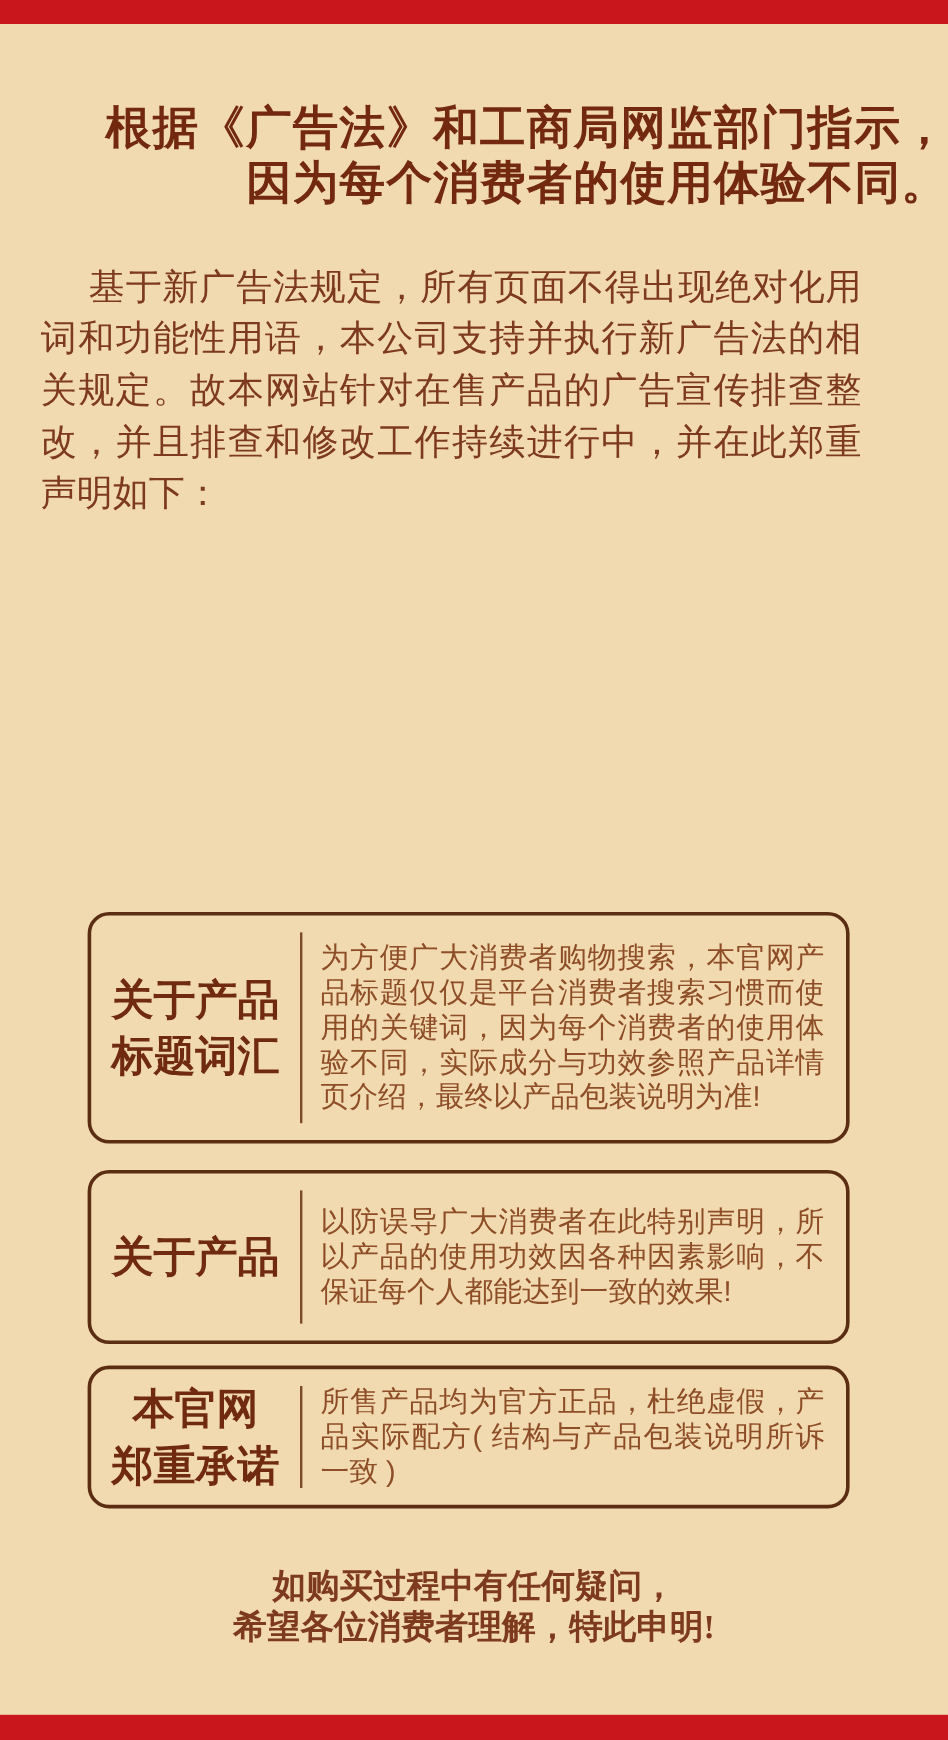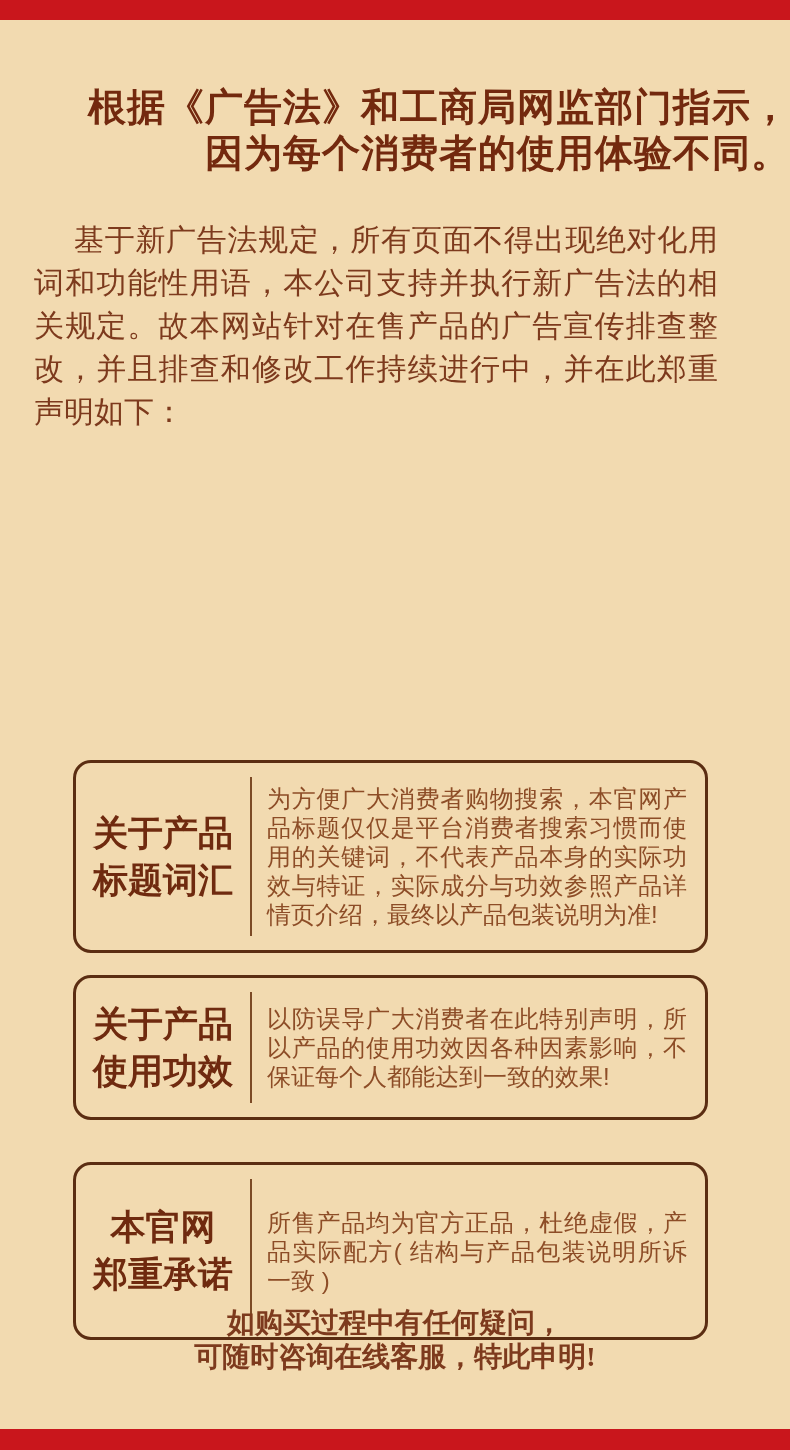--- a/index.html
+++ b/index.html
@@ -56,21 +56,21 @@
     left: 73px;
     width: 635px;
     box-sizing: border-box;
     border: 3px solid #5b2d12;
     border-radius: 18px;
     display: flex;
     align-items: center;
   }
   .notice-box.b1 { top: 760px; height: 193px; }
   .notice-box.b2 { top: 975px; height: 145px; }
-  .notice-box.b3 { top: 1138px; height: 178px; margin-top: 24px; }
+  .notice-box.b3 { top: 1138px; height: 119px; }
 
   .box-label {
     flex: 0 0 174px;
     width: 174px;
     text-align: center;
     font-weight: bold;
     font-size: 35px;
     line-height: 47px;
     color: #6f2a0f;
   }
@@ -121,41 +121,40 @@
 
   <p class="para p1">基于新广告法规定，所有页面不得出现绝对化用词和功能性用语，本公司支持并执行新广告法的相关规定。故本网站针对在售产品的广告宣传排查整改，并且排查和修改工作持续进行中，并在此郑重声明如下：</p>
 
 
   <div class="notice-box b1">
     <div class="box-label">
       <span>关于产品</span>
       <span>标题词汇</span>
     </div>
     <div class="box-divider"></div>
-    <div class="box-text">为方便广大消费者购物搜索，本官网产品标题仅仅是平台消费者搜索习惯而使用的关键词，不代表产品本身的实际功效与特证，实际成分与功效参照产品详情页介绍，最终以产品包装说明为准!</div>
+    <div class="box-text">为方便广大消费者购物搜索，本官网产品标题仅仅是平台消费者搜索习惯而使用的关键词，因为每个消费者的使用体验不同，实际成分与功效参照产品详情页介绍，最终以产品包装说明为准!</div>
   </div>
 
   <div class="notice-box b2">
     <div class="box-label">
       <span>关于产品</span>
-      <span>使用功效</span>
     </div>
     <div class="box-divider"></div>
     <div class="box-text">以防误导广大消费者在此特别声明，所以产品的使用功效因各种因素影响，不保证每个人都能达到一致的效果!</div>
   </div>
 
   <div class="notice-box b3">
     <div class="box-label">
       <span>本官网</span>
       <span>郑重承诺</span>
     </div>
     <div class="box-divider"></div>
     <div class="box-text">所售产品均为官方正品，杜绝虚假，产品实际配方( 结构与产品包装说明所诉一致 )</div>
   </div>
 
   <div class="footer-note">
     <span>如购买过程中有任何疑问，</span>
-    <span>可随时咨询在线客服，特此申明!</span>
+    <span>希望各位消费者理解，特此申明!</span>
   </div>
 
   <div class="red-bar bottom"></div>
 
 </div>
 
 </body></html>

